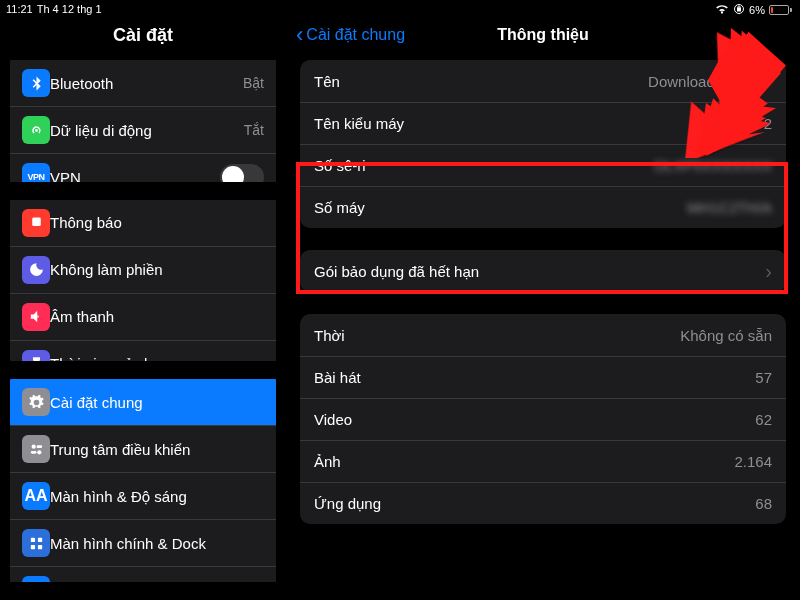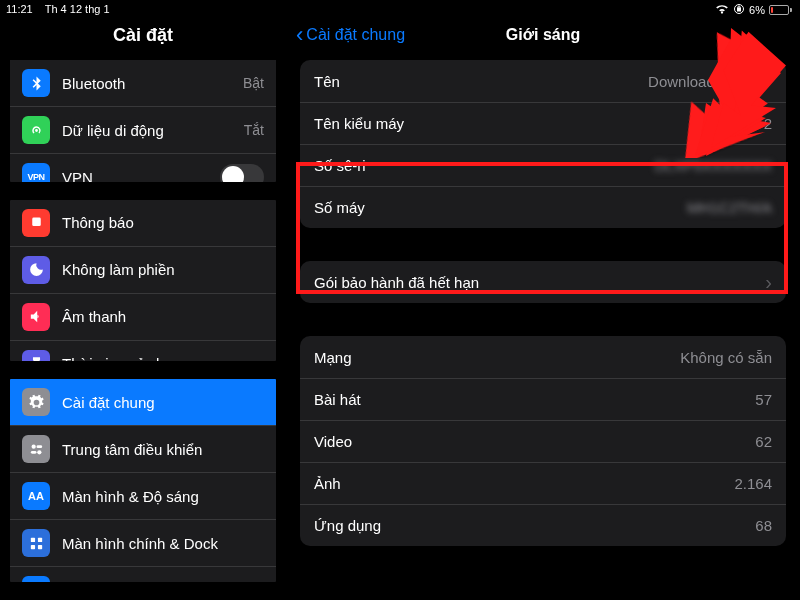--- a/index.html
+++ b/index.html
@@ -1,55 +1,55 @@
 <!DOCTYPE html>
 <html><head>
 <meta charset="utf-8">
 <style>
   * { margin: 0; padding: 0; box-sizing: border-box; font-family: -apple-system, "Helvetica Neue", sans-serif; }
   body { width: 800px; height: 600px; background: #000; color: #fff; overflow: hidden; position: relative; }
   .root { display: flex; height: 100%; }
   
   .sidebar { width: 286px; background: #000; display: flex; flex-direction: column; }
   .statusbar { display: flex; align-items: center; height: 20px; padding: 0 6px; font-size: 11px; color: #fff; }
-  .statusbar .left { display: flex; gap: 12px; align-items: center; }
+  .statusbar .left { display: flex; gap: 4px; align-items: center; }
   .sidebar-title { text-align: center; font-size: 18px; font-weight: 600; padding: 8px 0 14px; }
   .group { background: #1c1c1e; border-radius: 1px; margin: 0 10px 18px; overflow: hidden; }
-  .row { display: flex; align-items: center; padding: 9px 12px; gap: 12px; border-top: 0.5px solid #38383a; font-size: 15px; min-height: 40px; }
+  .row { display: flex; align-items: center; padding: 9px 12px; border-top: 0.5px solid #38383a; font-size: 15px; min-height: 40px; }
   .row:first-child { border-top: none; }
   .row .icon { width: 28px; height: 28px; border-radius: 6px; display: flex; align-items: center; justify-content: center; flex-shrink: 0; }
   .row .label { flex: 1; color: #fff; }
   .row .trailing { color: #8e8e93; font-size: 14px; }
   .row.selected { background: #0a7aff; }
   .row.selected .label { color: #fff; }
   .no-radius-top { border-top-left-radius: 0; border-top-right-radius: 0; }
   .toggle { width: 44px; height: 26px; background: #38383a; border-radius: 13px; position: relative; }
   .toggle .knob { width: 22px; height: 22px; background: #fff; border-radius: 50%; position: absolute; top: 2px; left: 2px; }
   .icon svg { width: 17px; height: 17px; }
   .icon.bluetooth { background: #0a7aff; }
   .icon.cellular { background: #30d158; }
   .icon.vpn { background: #0a7aff; font-size: 9px; font-weight: 700; color: #fff; letter-spacing: -0.5px; }
   .icon.notif { background: #ff3b30; }
   .icon.sound { background: #ff2d55; }
   .icon.dnd { background: #5e5ce6; }
   .icon.screentime { background: #5e5ce6; }
   .icon.general { background: #8e8e93; }
   .icon.control { background: #8e8e93; }
-  .icon.display { background: #0a7aff; font-size: 11px; font-weight: 700; color: #fff; }
+  .icon.display { background: #0a7aff; font-size: 16px; font-weight: 700; color: #fff; }
   .icon.home { background: #2c6fdb; }
   .icon.access { background: #0a7aff; }
   
   .detail { flex: 1; background: #000; display: flex; flex-direction: column; position: relative; }
   .detail-status { display: flex; justify-content: flex-end; align-items: center; height: 20px; padding: 0 8px; font-size: 11px; gap: 4px; }
   .detail-header { display: flex; align-items: center; padding: 4px 10px 14px; position: relative; }
   .back { color: #0a7aff; font-size: 16px; display: flex; align-items: center; gap: 3px; }
   .back-chevron { font-size: 22px; line-height: 1; }
   .detail-title { position: absolute; left: 50%; transform: translateX(-50%); font-size: 16px; font-weight: 600; }
   .detail-body { padding: 0 14px; overflow: hidden; }
-  .dgroup { background: #1c1c1e; border-radius: 10px; margin-bottom: 33px; overflow: hidden; position: relative; }
+  .dgroup { background: #1c1c1e; border-radius: 10px; margin-bottom: 22px; overflow: hidden; position: relative; }
   .drow { display: flex; align-items: center; padding: 11px 14px; border-top: 0.5px solid #38383a; font-size: 15px; min-height: 42px; }
   .drow:first-child { border-top: none; }
   .drow .dlabel { flex: 1; color: #fff; }
   .drow .dval { color: #8e8e93; font-size: 15px; }
   .drow .chev { color: #5a5a5e; font-size: 20px; margin-left: 6px; line-height: 1; }
   .blur { color: #555; filter: blur(3px); user-select: none; }
   .highlight-box { position: absolute; border: 4px solid #ff1a1a; pointer-events: none; }
   .arrow { position: absolute; pointer-events: none; }
   .battery { display: inline-flex; align-items: center; gap: 1px; }
   .battery-body { width: 20px; height: 10px; border: 1px solid #aaa; border-radius: 2px; position: relative; }
@@ -201,21 +201,21 @@
           </span>
           <span class="battery-cap"></span>
       </span>
     </div>
 
     <div class="detail-header">
       <div class="back">
         <span class="back-chevron">‹</span>
         <span>Cài đặt chung</span>
       </div>
-      <div class="detail-title">Giới sáng</div>
+      <div class="detail-title">Thông thiệu</div>
     </div>
 
     <div class="detail-body">
       <div class="dgroup">
         <div class="drow">
           <span class="dlabel">Tên</span>
           <span class="dval">Download's iPad</span>
           <span class="chev">›</span>
         </div>
         <div class="drow">
@@ -227,28 +227,28 @@
           <span class="dval blur">DLXP5XXXXXXX</span>
         </div>
         <div class="drow">
           <span class="dlabel">Số máy</span>
           <span class="dval blur">MH1C2TH/A</span>
         </div>
       </div>
 
       <div class="dgroup">
         <div class="drow">
-          <span class="dlabel">Gói bảo hành đã hết hạn</span>
+          <span class="dlabel">Gói bảo dụng đã hết hạn</span>
           <span class="chev">›</span>
         </div>
       </div>
 
       <div class="dgroup">
         <div class="drow">
-          <span class="dlabel">Mạng</span>
+          <span class="dlabel">Thời</span>
           <span class="dval">Không có sẵn</span>
         </div>
         <div class="drow">
           <span class="dlabel">Bài hát</span>
           <span class="dval">57</span>
         </div>
         <div class="drow">
           <span class="dlabel">Video</span>
           <span class="dval">62</span>
         </div>

